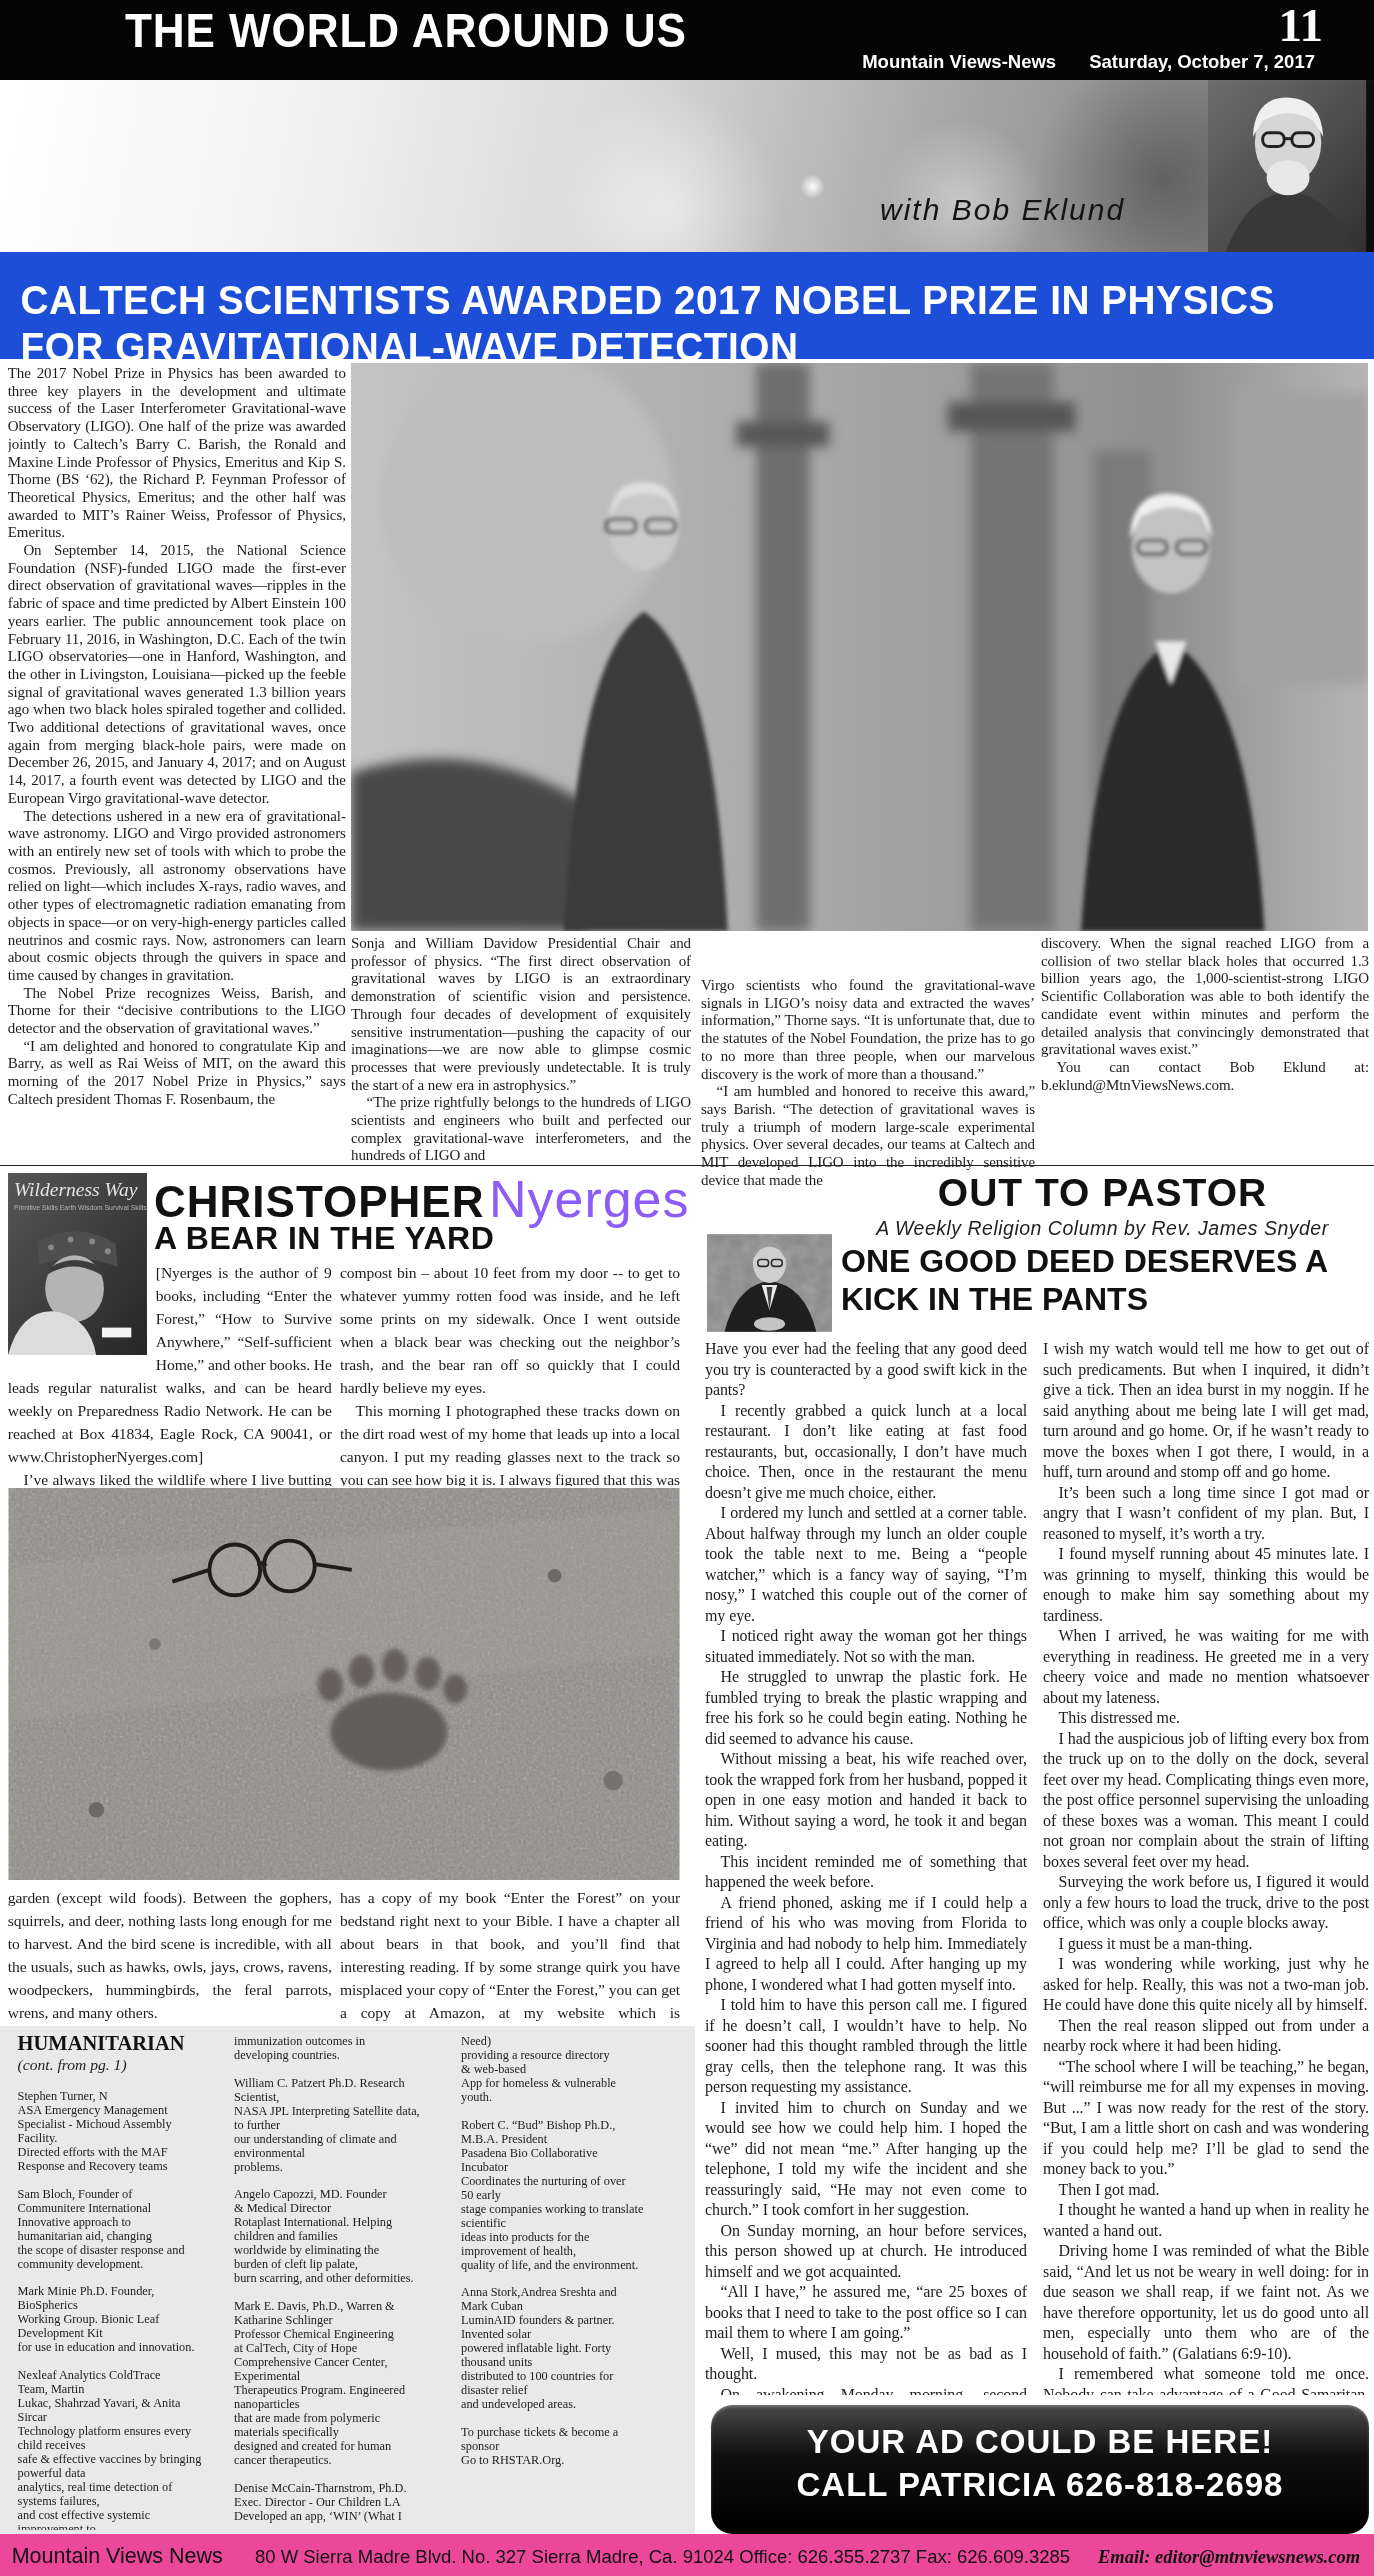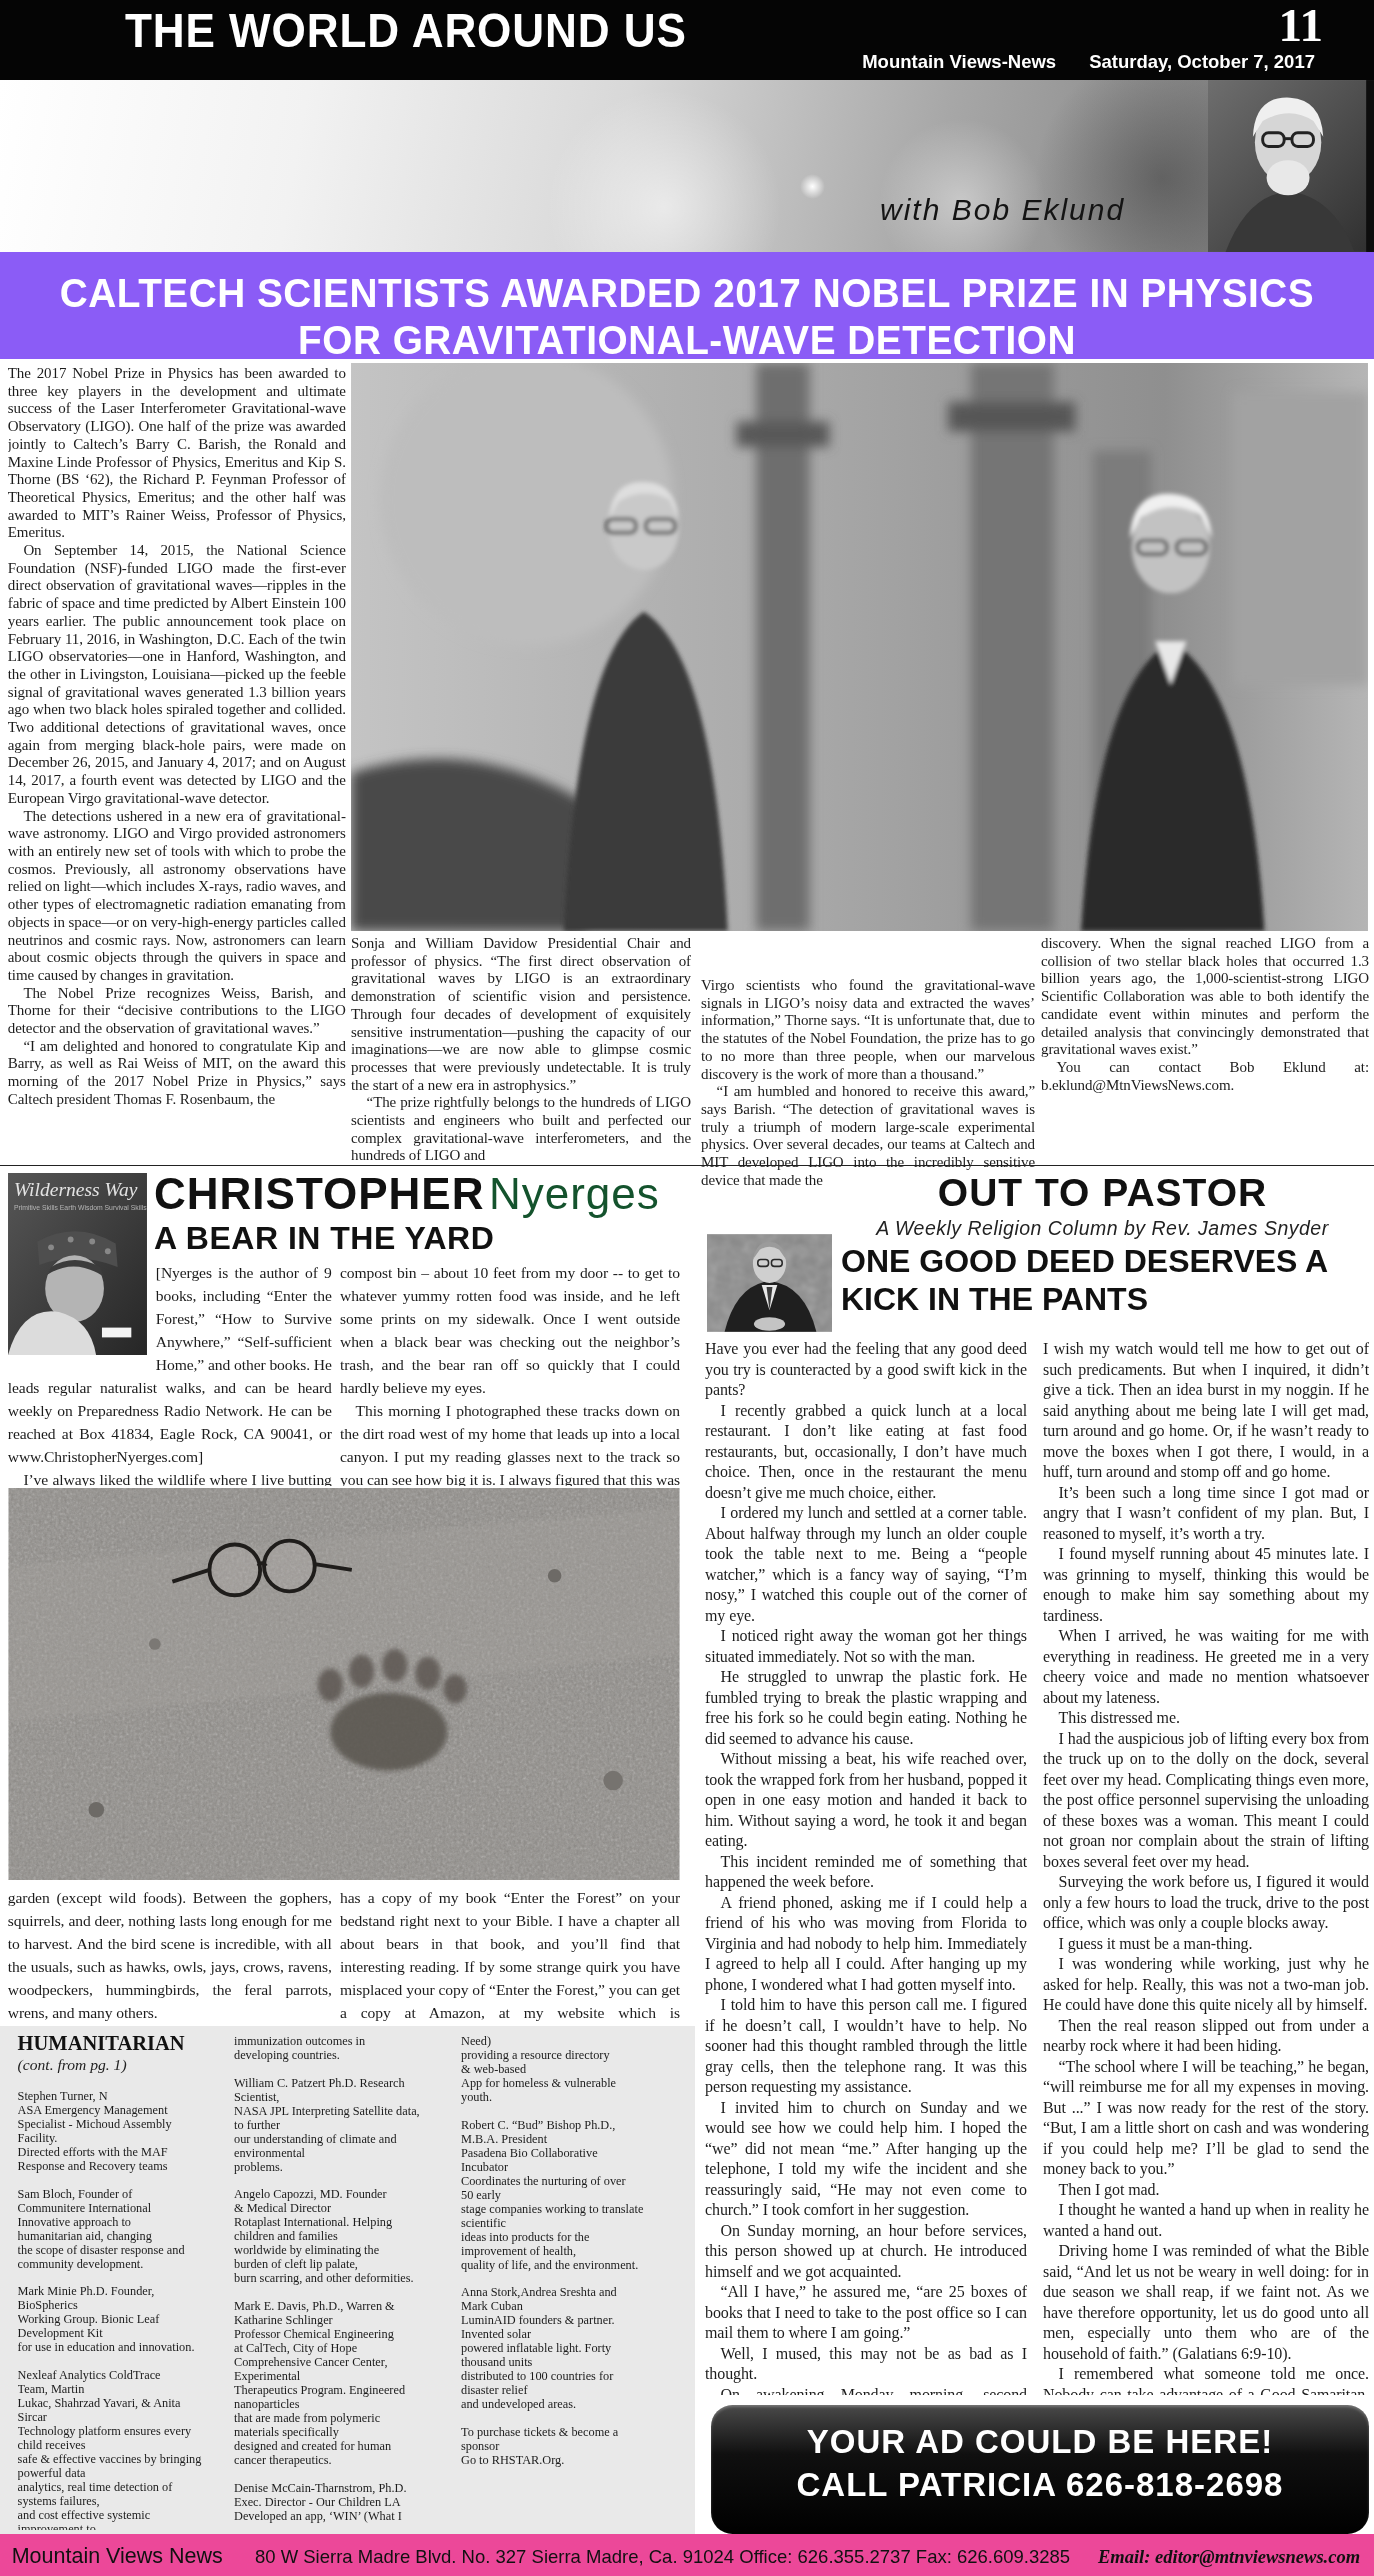--- a/index.html
+++ b/index.html
@@ -22,22 +22,22 @@
      background:linear-gradient(100deg,#ffffff 0%,#f2f2f2 22%,#d8d8d8 45%,#a7a7a7 68%,#858585 88%,#787878 100%);
      border-bottom:2px solid #111;}
   .bokeh{border-radius:50%;}
   #banner-title{left:291px;top:-13.7px;font-family:"DejaVu Serif",serif;font-style:italic;
      font-size:94px;font-weight:400;letter-spacing:13.7px;color:#181818;white-space:nowrap;
      text-shadow:1px 1px 0 rgba(255,255,255,.55);}
   #banner-byline{left:880px;top:113px;font-size:30px;font-style:italic;color:#141414;
      letter-spacing:2px;white-space:nowrap;font-family:"Liberation Sans",sans-serif;}
 
   
-  #headline-bar{left:0;top:252px;width:1374px;height:107px;background:#8b5cf6;text-align:center;
-     padding-top:18px;box-sizing:border-box;}
+  #headline-bar{left:0;top:252px;width:1374px;height:107px;background:#1d4ed8;
+     padding-top:25px;box-sizing:border-box;}
   .hbar-line{color:#fff;font-weight:bold;font-size:40px;line-height:47px;letter-spacing:0.5px;
      transform:scaleX(.97);transform-origin:center;font-family:"Liberation Sans",sans-serif;}
 
   
   .jcol{text-align:justify;overflow:hidden;}
   .jcol p{margin:0;}
   .jcol p + p{text-indent:15.6px;}
   .lead-col{font-size:15px;line-height:17.7px;letter-spacing:-0.1px;}
   .mid-col{font-size:15.6px;line-height:23px;letter-spacing:-0.1px;}
   .pastor-col{font-size:16px;line-height:20.5px;letter-spacing:-0.1px;}
@@ -47,21 +47,21 @@
   #lead-col2{left:351px;top:935px;width:340px;height:226px;}
   #lead-col3{left:701px;top:977px;width:334px;height:226px;}
   #lead-col4{left:1041px;top:935px;width:328px;height:226px;}
 
   #section-divider{left:0;top:1165px;width:1374px;height:1px;background:#222;}
 
   
   #wilderness-img{left:7.8px;top:1173px;width:139px;height:182px;}
   #nyerges-title{left:154px;top:1169px;white-space:nowrap;font-family:"Liberation Sans",sans-serif;}
   #nyerges-kicker{font-weight:bold;font-size:44px;color:#111;letter-spacing:1px;}
-  #nyerges-name{font-size:44px;color:#14532d;letter-spacing:1px;}
+  #nyerges-name{font-size:52px;color:#8b5cf6;letter-spacing:1px;}
   #nyerges-headline{left:154px;top:1220px;font-family:"Liberation Sans",sans-serif;
      font-weight:bold;font-size:32px;color:#111;letter-spacing:0.5px;}
   #nyerges-col1{left:7.8px;top:1261px;width:324px;height:225px;}
   #nyerges-col1 .wrap-spacer{float:left;width:148px;height:96px;}
   #nyerges-col2{left:340px;top:1261px;width:340px;height:225px;}
   #track-photo{left:7.8px;top:1488px;width:672px;height:392px;}
   #nyerges-col3{left:7.8px;top:1886px;width:324px;height:139px;}
   #nyerges-col4{left:340px;top:1886px;width:340px;height:139px;}
 
   

